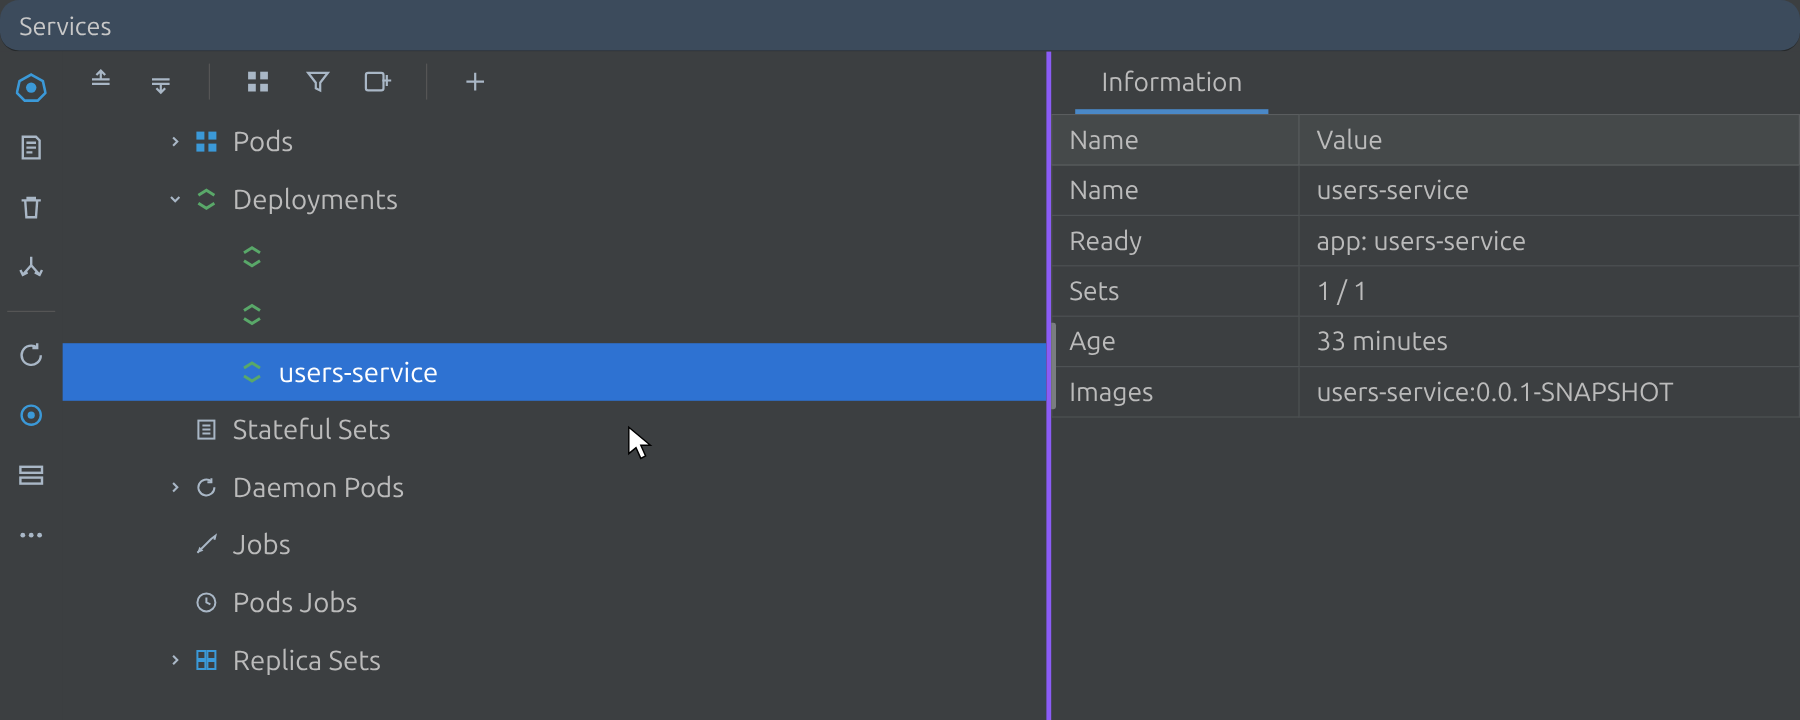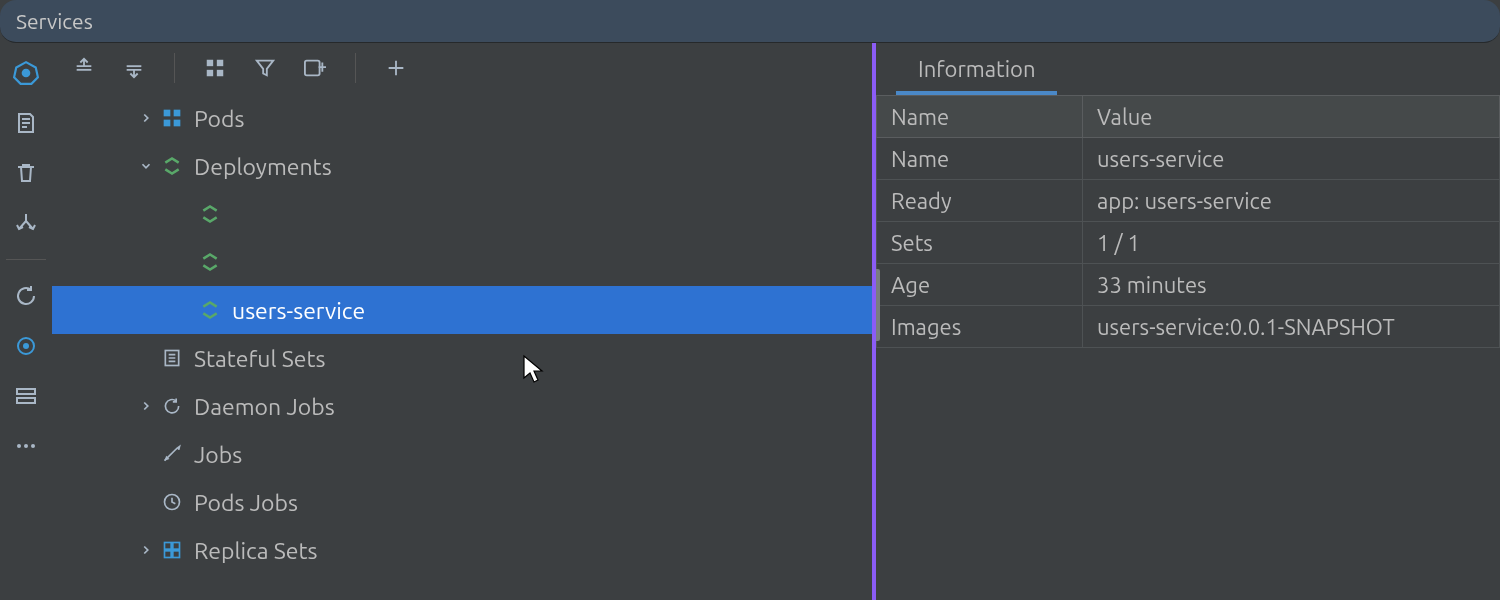--- a/index.html
+++ b/index.html
@@ -366,21 +366,21 @@
             <svg width="14" height="14" viewBox="0 0 24 24">
               <path d="M9 6l6 6-6 6" fill="none" stroke="currentColor" stroke-width="3"></path>
             </svg>
           </span>
         <span class="node-icon">
             <svg width="20" height="20" viewBox="0 0 24 24">
               <path d="M20 12a8 8 0 1 1-3-6" fill="none" stroke="#A9B7C6" stroke-width="2"></path>
               <polyline points="17,3 17,7 13,7" fill="none" stroke="#A9B7C6" stroke-width="2"></polyline>
             </svg>
           </span>
-        <span>Daemon Jobs</span>
+        <span>Daemon Pods</span>
       </div>
       <div class="tree-row">
         <span class="indent" style="width:82px"></span>
         <span class="chev hidden"></span>
         <span class="node-icon">
             <svg width="20" height="20" viewBox="0 0 24 24">
               <path d="M3 20L17 6M17 6l4-3-1 4" fill="none" stroke="#A9B7C6" stroke-width="2"></path>
               <path d="M3 20l6-2-4-4z" fill="#A9B7C6"></path>
             </svg>
           </span>

